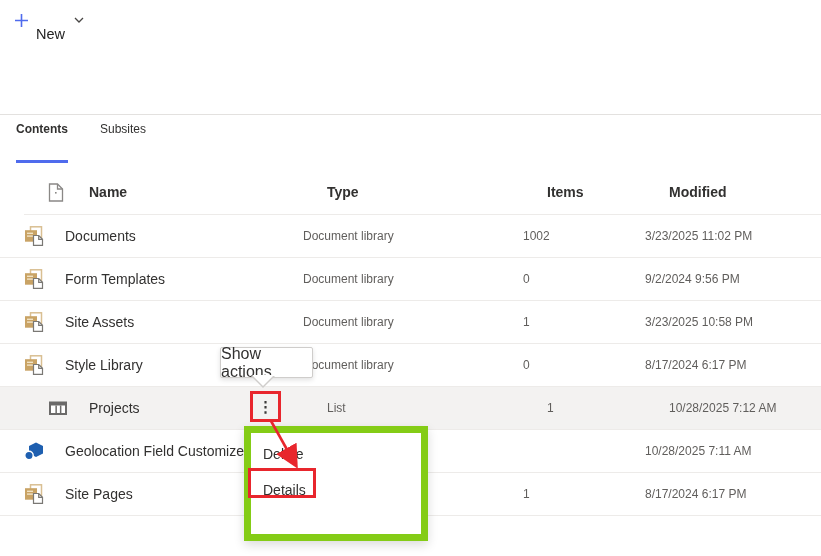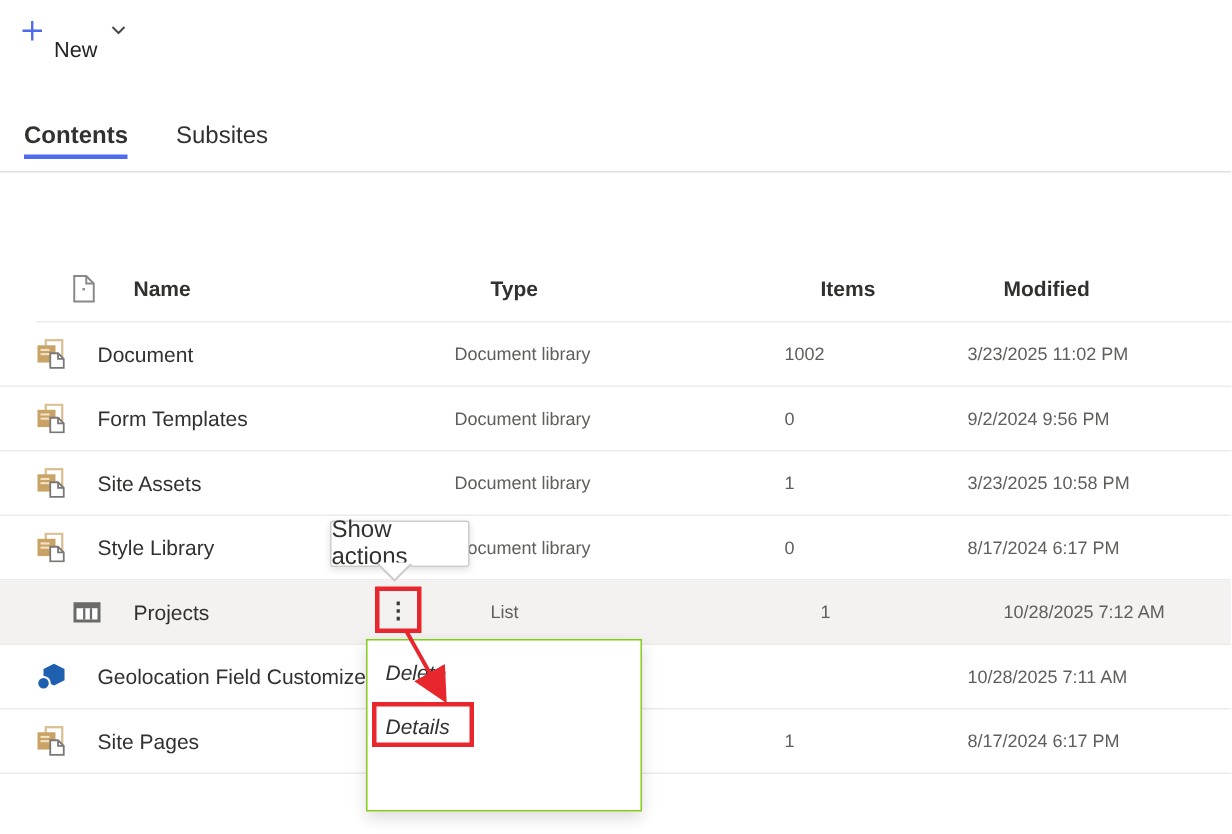--- a/index.html
+++ b/index.html
@@ -8,21 +8,21 @@
 
   
   .new-btn{position:absolute;left:14px;top:8px;height:24px;display:flex;align-items:center;
            gap:7px;cursor:pointer;}
   .new-btn .plus{display:flex;align-items:center;}
   .new-btn .label{font-size:14.5px;color:#242424;margin-top:28px;}
   .new-btn .chev{display:flex;align-items:center;margin-left:2px;}
 
   
   .tabs{position:absolute;left:16px;top:82px;display:flex;gap:32px;}
-  .tab{font-size:16px;padding-bottom:3px;cursor:pointer;color:#323130;}
+  .tab{font-size:12px;padding-bottom:24px;cursor:pointer;color:#323130;margin-top:40px;}
   .tab.active{font-weight:bold;border-bottom:3px solid #4f6bed;}
   .tab-divider{position:absolute;left:0;top:114px;width:821px;height:1px;background:#e3e1df;}
 
   
   .thead,.trow{display:grid;grid-template-columns:41px 238px 220px 122px 1fr;
                align-items:center;padding-left:24px;box-sizing:border-box;}
   .thead{position:absolute;left:0;top:170px;width:821px;height:45px;
          border-bottom:1px solid #edebe9;font-weight:bold;font-size:14px;margin-left:24px;}
   .tbody{position:absolute;left:0;top:215px;width:821px;}
   .trow{width:821px;height:43px;border-bottom:1px solid #edebe9;cursor:pointer;}
@@ -43,22 +43,22 @@
            border:1px solid #cfcdcb;border-radius:2px;box-shadow:0 2px 5px rgba(0,0,0,.12);
            display:flex;align-items:center;justify-content:center;font-size:16px;color:#323130;
            z-index:5;}
   .tooltip::before{content:"";position:absolute;left:30px;top:28px;width:0;height:0;
            border:12px solid transparent;border-bottom:0;border-top-color:#cfcdcb;}
   .tooltip::after{content:"";position:absolute;left:31px;top:27px;width:0;height:0;
            border:11px solid transparent;border-bottom:0;border-top-color:#fff;}
 
   
   .ctx-menu{position:absolute;left:244px;top:426px;width:184px;height:115px;background:#fff;
-            border:1px solid #84cc16;box-shadow:0 4px 10px rgba(0,0,0,.14);z-index:4;
-            padding-top:3px;box-sizing:border-box;font-style:italic;}
+            border:7px solid #84cc16;box-shadow:0 4px 10px rgba(0,0,0,.14);z-index:4;
+            padding-top:3px;box-sizing:border-box;}
   .ctx-item{height:36px;display:flex;align-items:center;padding-left:12px;font-size:14px;
             color:#323130;cursor:pointer;}
 
   
   .annot{position:absolute;border:3px solid #e8262d;background:transparent;z-index:8;
          pointer-events:none;box-sizing:border-box;}
   .annot-ellipsis{left:250px;top:391px;width:31px;height:31px;}
   .annot-settings{left:248px;top:468px;width:68px;height:30px;}
   .annot-arrow{position:absolute;left:250px;top:412px;z-index:9;pointer-events:none;}
 </style>
@@ -127,21 +127,21 @@
     <div class="cell-name">Modified</div>
   </div>
 
   <div class="tbody">
     <div class="trow">
       <div class="icon-cell">
           <svg class="icon-svg">
             <use href="#sym-doclib"></use>
           </svg>
         </div>
-      <div class="cell-name">Document</div>
+      <div class="cell-name">Documents</div>
       <div class="cell-type">Document library</div>
       <div class="cell-items">1002</div>
       <div class="cell-mod">3/23/2025 11:02 PM</div>
     </div>
     <div class="trow">
       <div class="icon-cell">
           <svg class="icon-svg">
             <use href="#sym-doclib"></use>
           </svg>
         </div>

